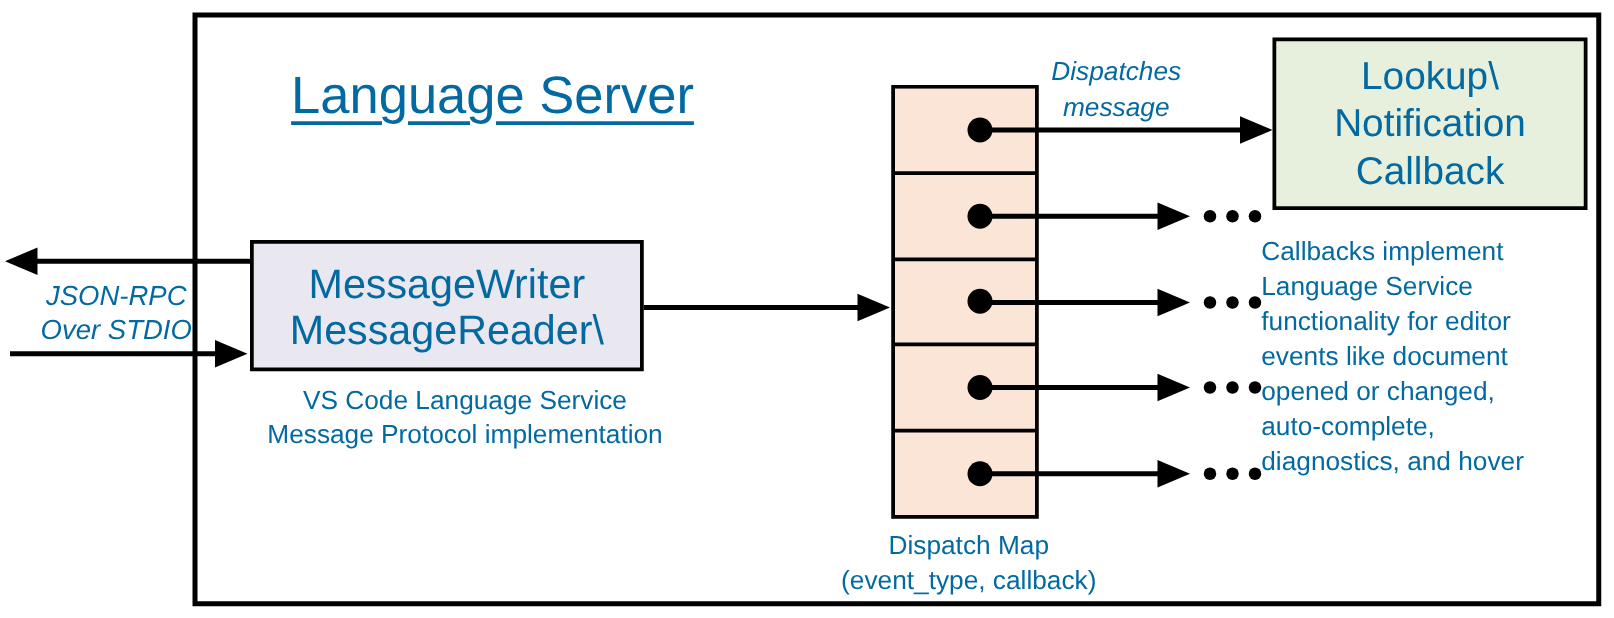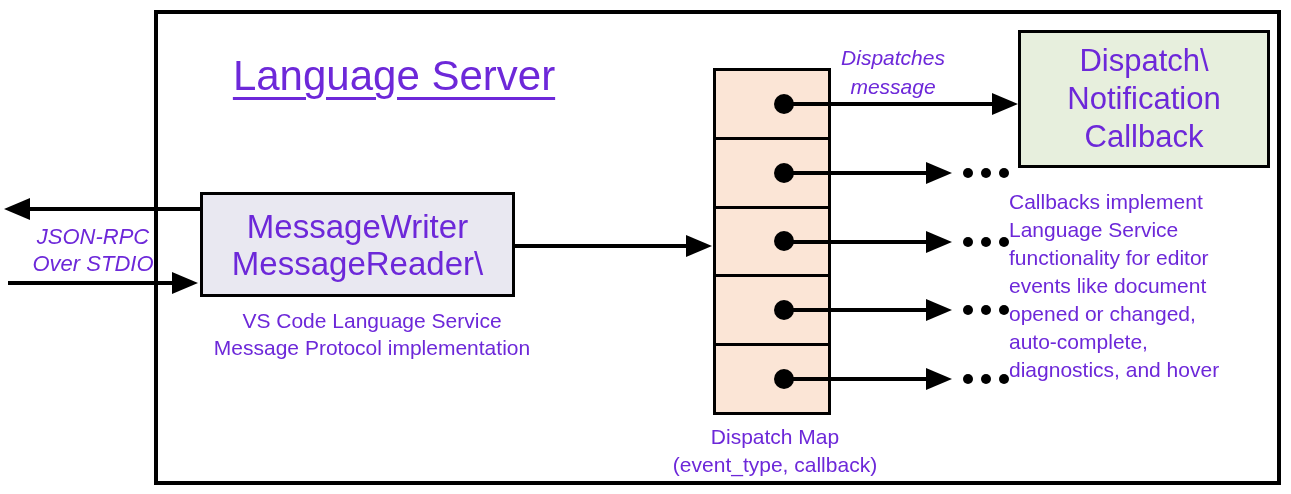--- a/index.html
+++ b/index.html
@@ -1,18 +1,18 @@
 <!DOCTYPE html>
 <html><head>
 <meta charset="utf-8">
 <style>
   html,body{margin:0;padding:0;background:#fff;}
   .canvas{
     position:relative;width:1291px;height:494px;background:#fff;
-    font-family:"Liberation Sans",sans-serif;color:#6d28d9;overflow:hidden;
+    font-family:"Liberation Sans",sans-serif;color:#0369a1;overflow:hidden;
   }
   .outer-box{
     position:absolute;left:154px;top:10px;width:1127px;height:475px;
     border:4px solid #000;box-sizing:border-box;background:#fff;
   }
   .title{
     position:absolute;left:394px;top:52px;transform:translateX(-50%);
     font-size:42px;white-space:nowrap;
     text-decoration:underline;text-decoration-thickness:3px;text-underline-offset:7px;
   }
@@ -136,21 +136,21 @@
       <i></i>
       <i></i>
     </div>
 
   <div class="ital dispatches-label">
     <div>Dispatches</div>
     <div>message</div>
   </div>
 
   <div class="box cb-box">
-    <div>Dispatch\</div>
+    <div>Lookup\</div>
     <div>Notification</div>
     <div>Callback</div>
   </div>
 
   <div class="note">
     <div>Callbacks implement</div>
     <div>Language Service</div>
     <div>functionality for editor</div>
     <div>events like document</div>
     <div>opened or changed,</div>

